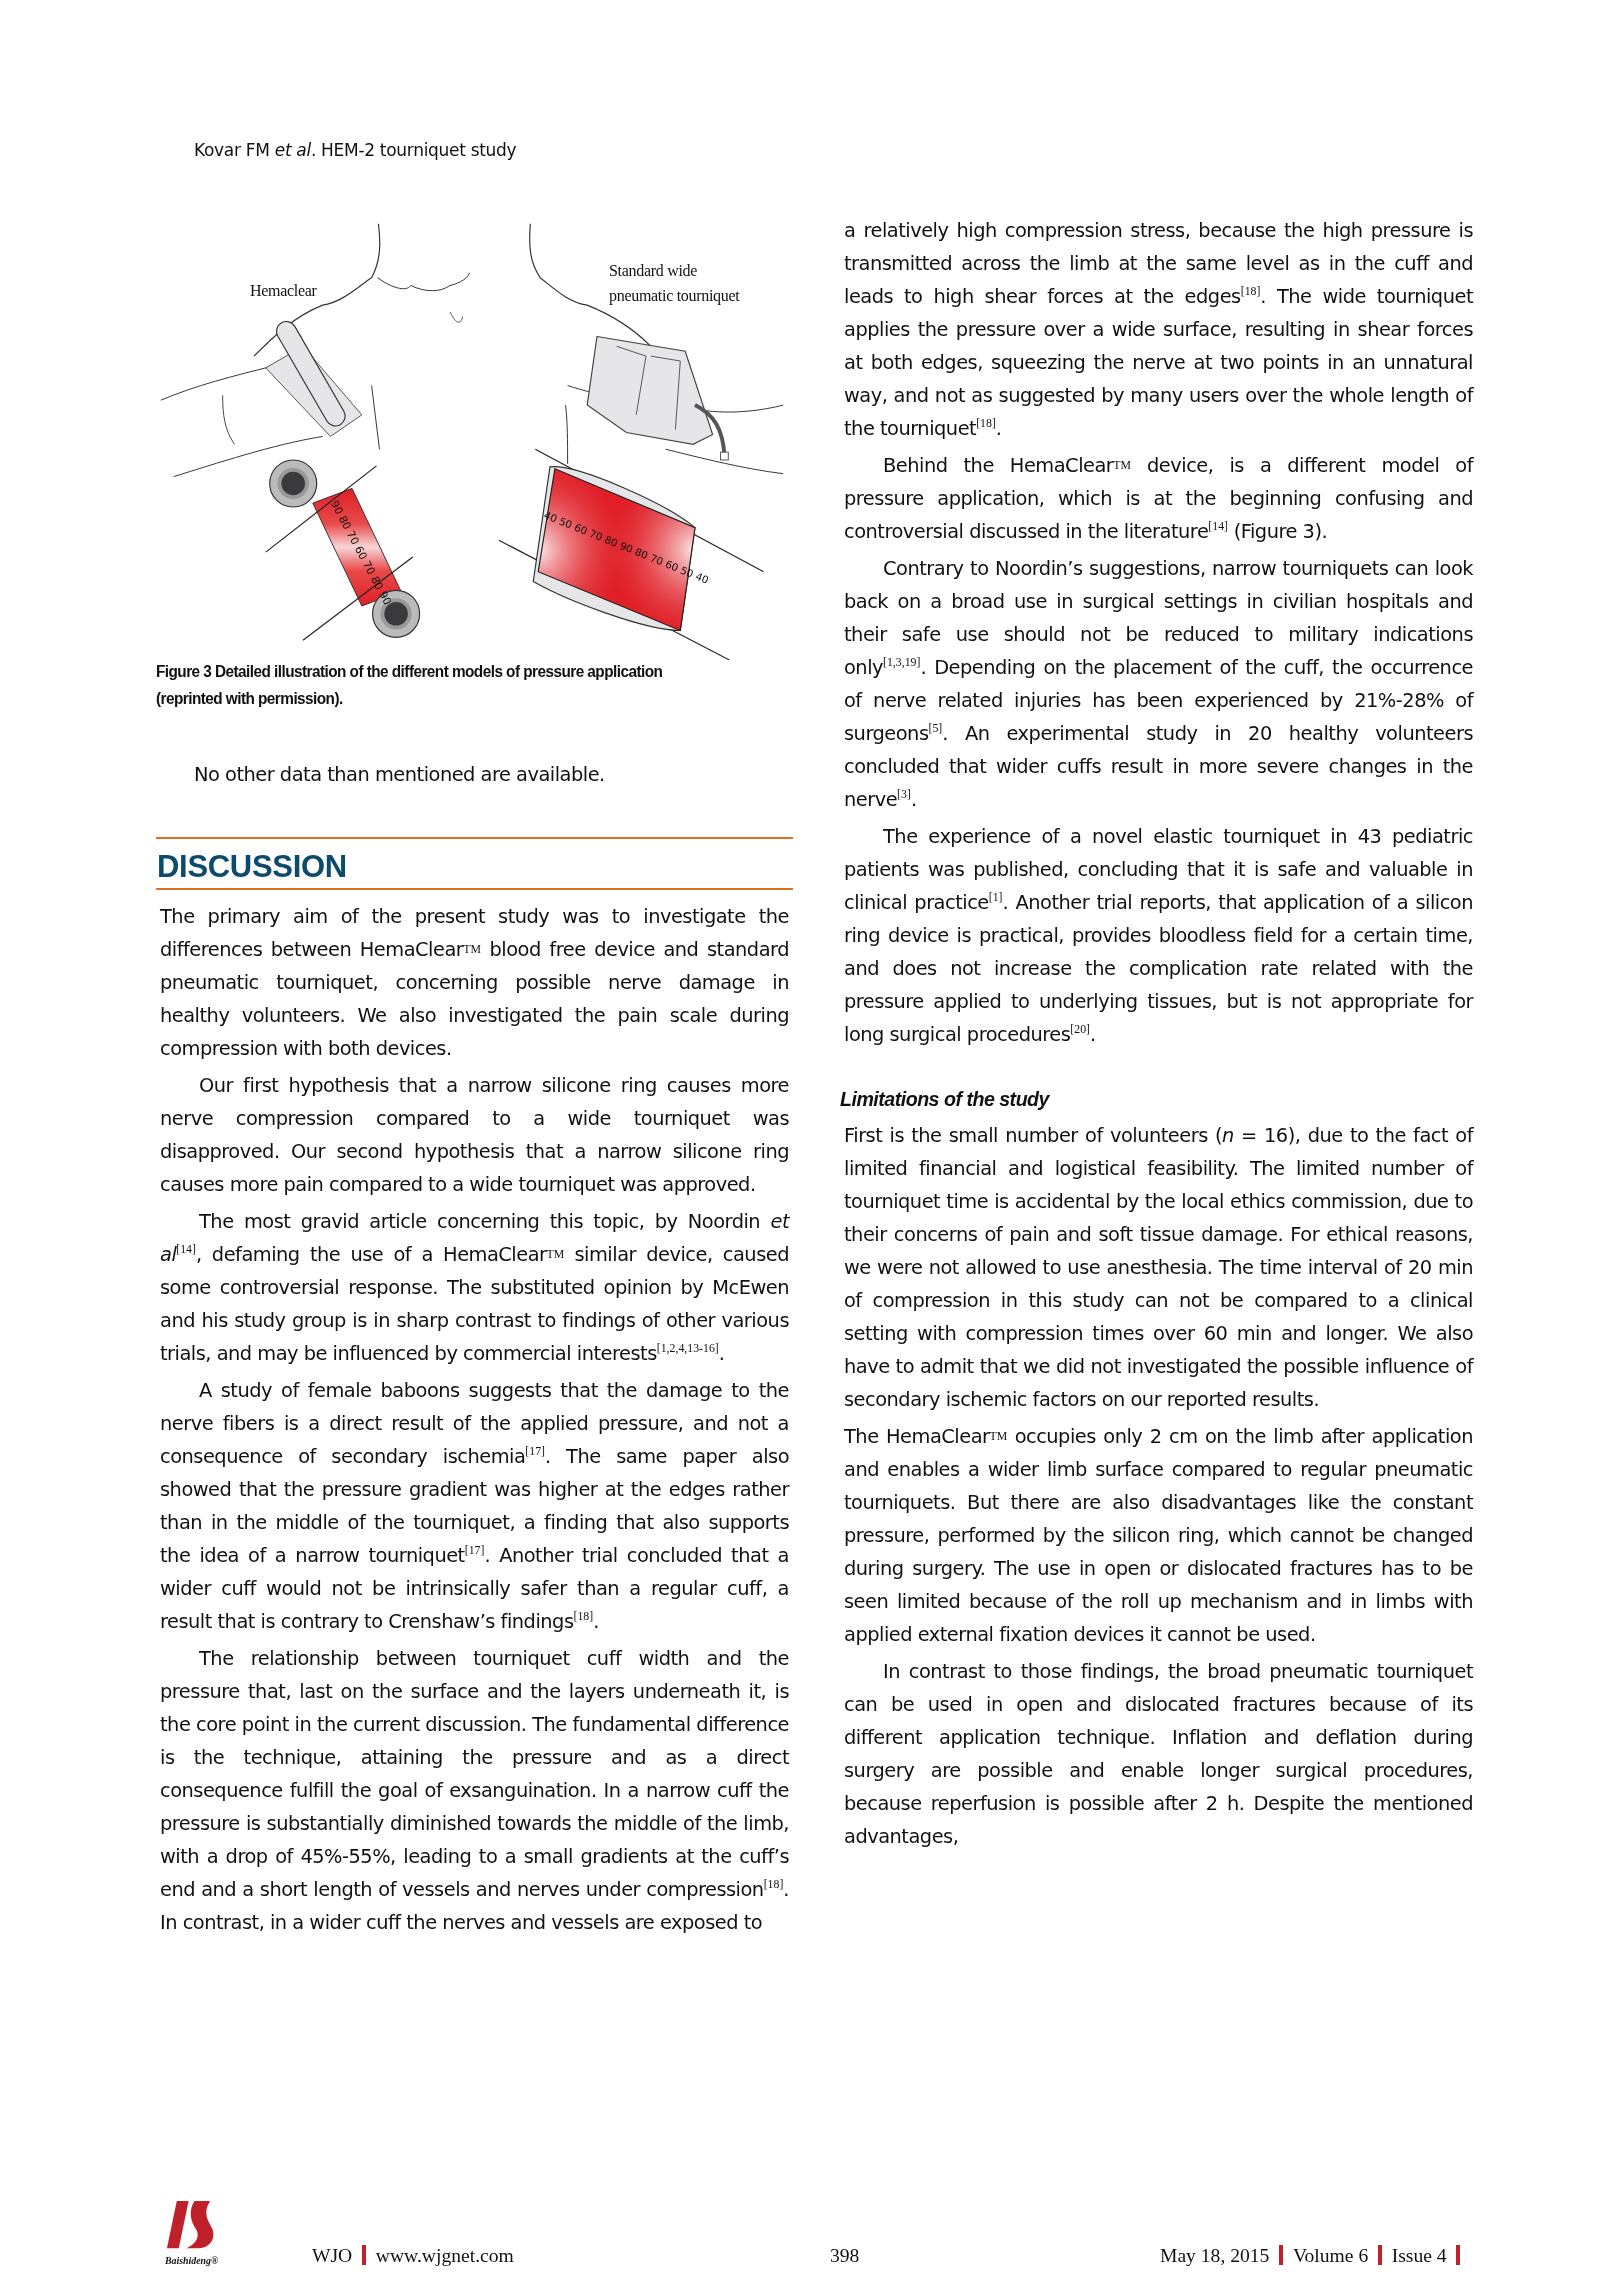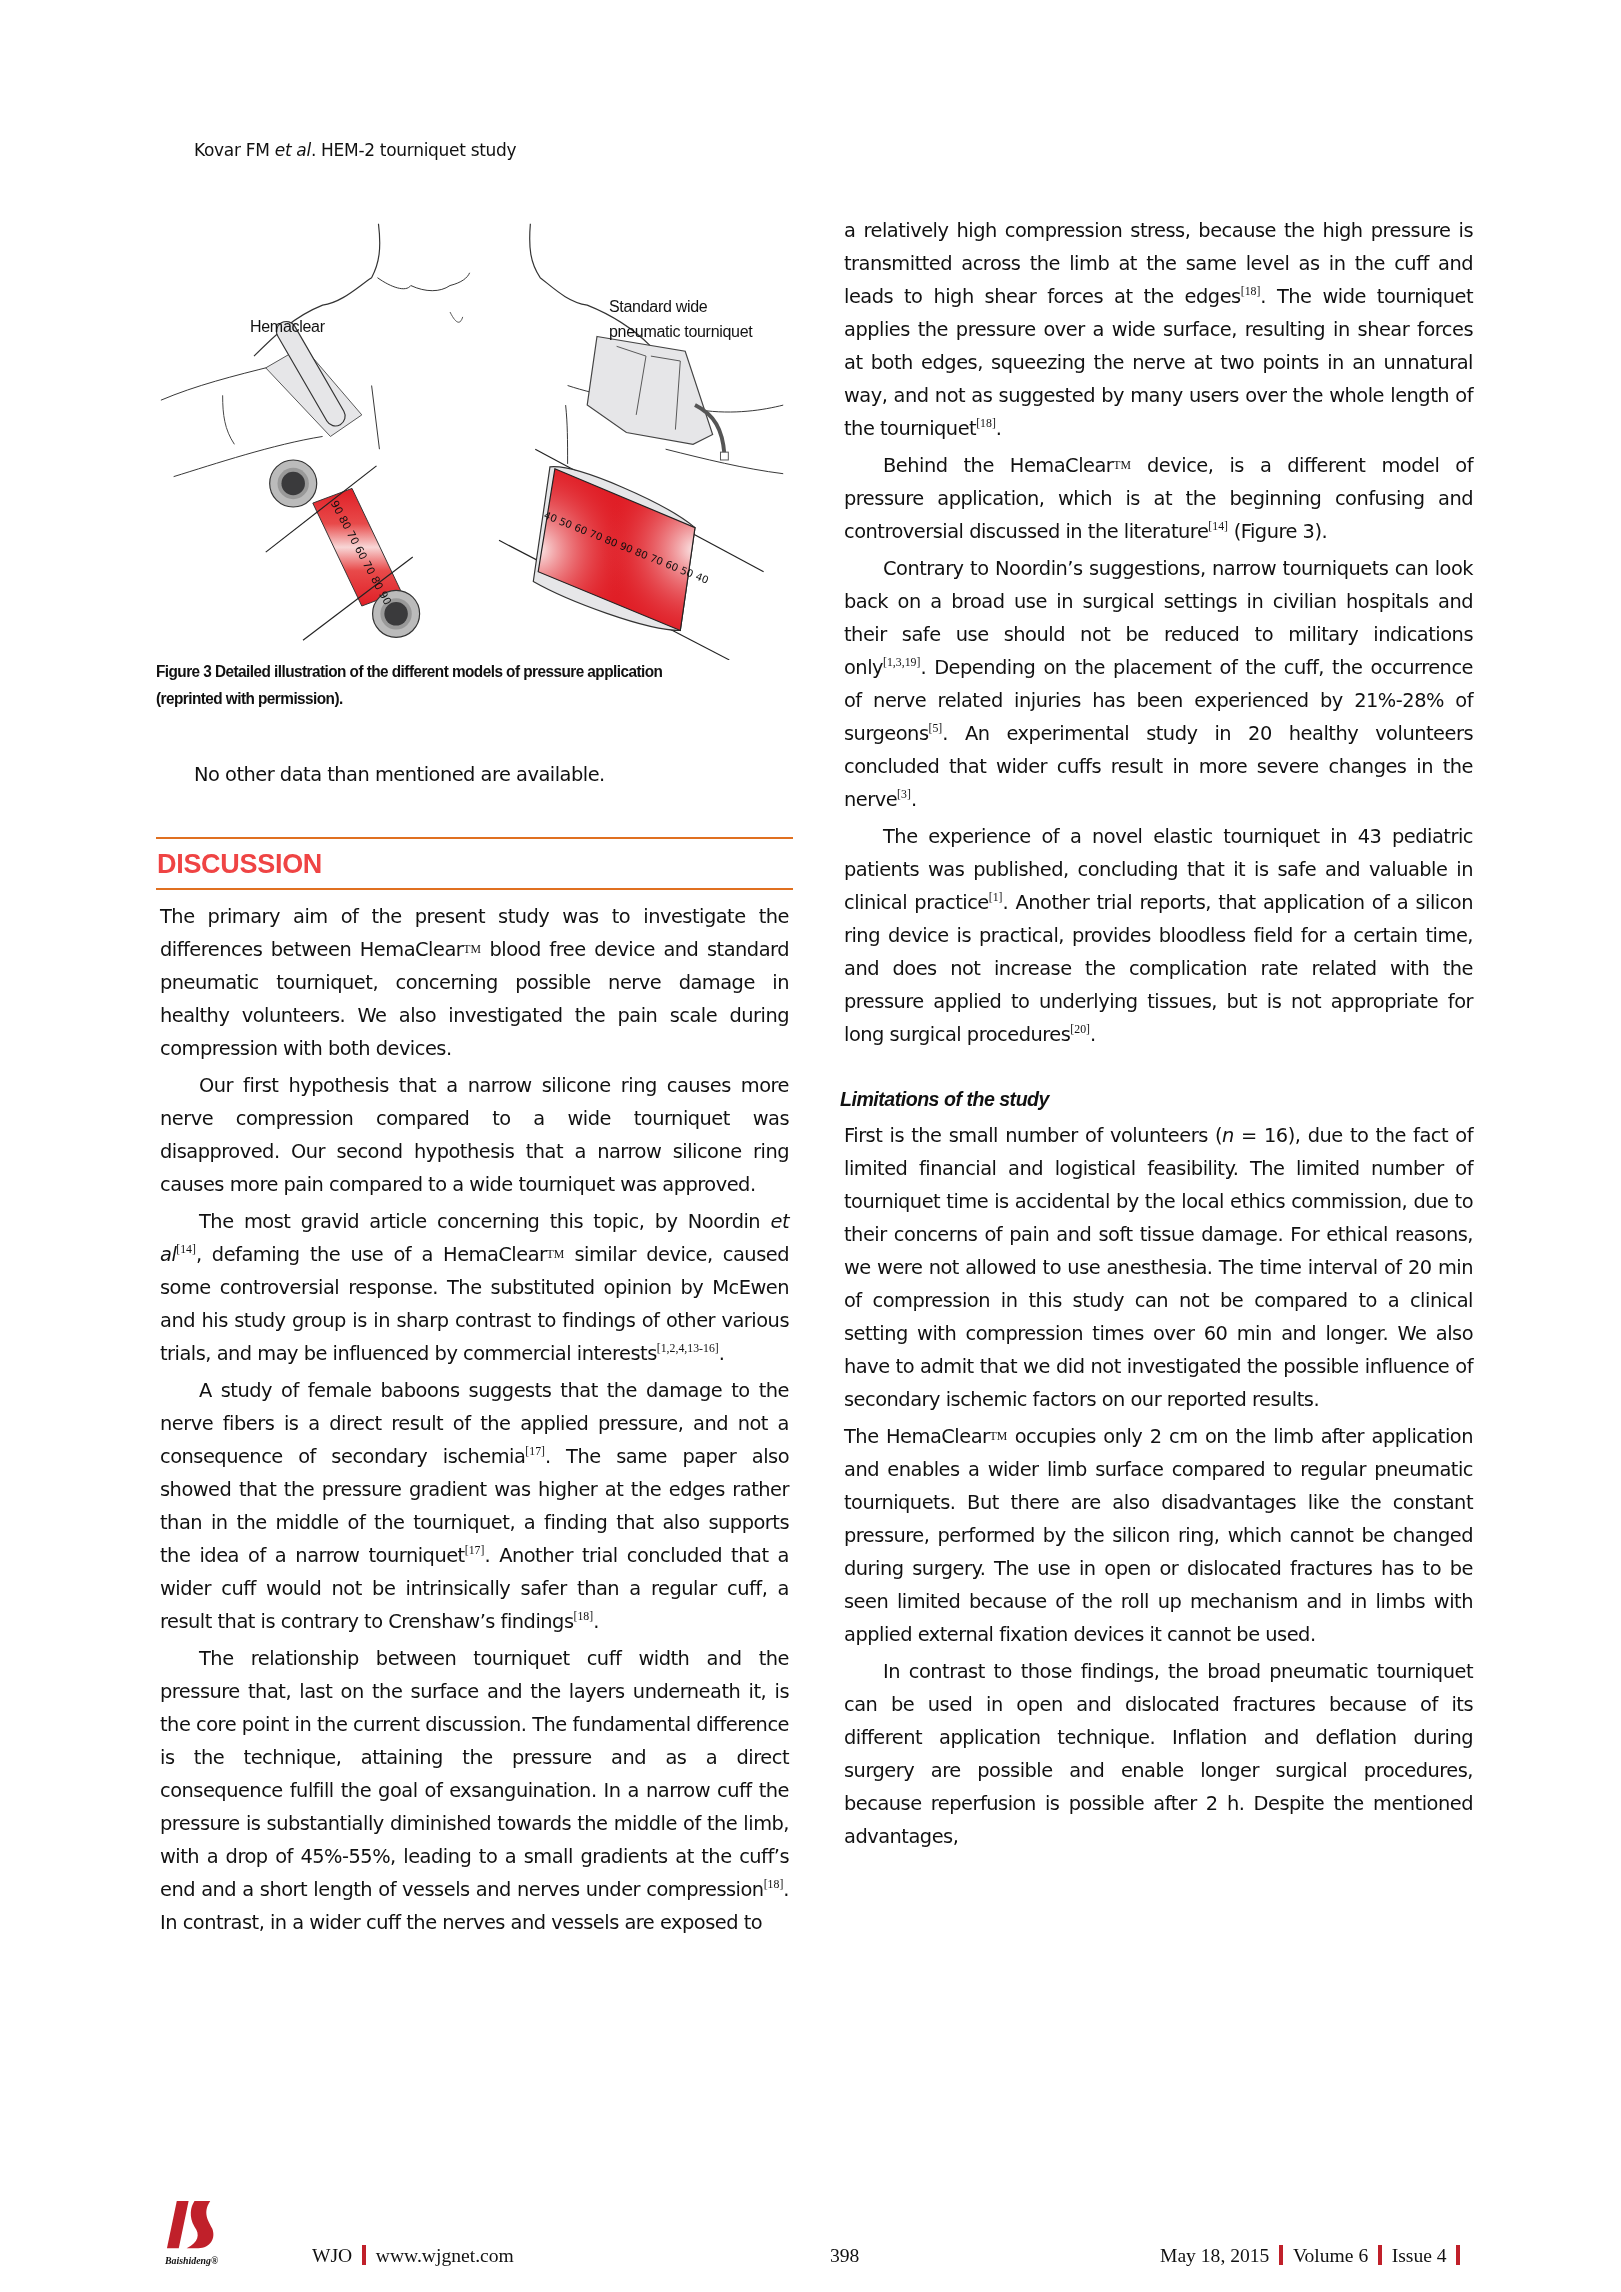--- a/index.html
+++ b/index.html
@@ -1,33 +1,33 @@
 <!DOCTYPE html>
 <html><head>
 <meta charset="utf-8">
 <style>
   html, body { margin: 0; padding: 0; background: #ffffff; }
   body { width: 1621px; height: 2293px; position: relative; overflow: hidden; color: #111; }
   .running-head { position: absolute; left: 194px; top: 140px; font-family: "DejaVu Sans", sans-serif; font-size: 17px; letter-spacing: -0.3px; color: #111; }
   .running-head i { font-style: italic; }
 
   .figure { position: absolute; left: 156px; top: 209px; width: 637px; height: 451px; }
-  .fig-label { position: absolute; font-family: Liberation Sans, sans-serif; font-size: 16px; color: #111; letter-spacing: -0.3px; line-height: 25.5px; margin-top: 36px; }
+  .fig-label { position: absolute; font-family: Liberation Serif, serif; font-size: 16px; color: #111; letter-spacing: -0.3px; line-height: 25.5px; }
   .caption { position: absolute; left: 156px; top: 659px; width: 637px; font-family: "Liberation Sans", sans-serif; font-weight: bold; font-size: 16.7px; line-height: 26.5px; letter-spacing: -0.6px; transform: scaleX(0.92); transform-origin: left top; white-space: nowrap; }
 
   .body-text { font-family: "DejaVu Sans", sans-serif; font-size: 19.4px; line-height: 33px; text-align: justify; letter-spacing: -0.5px; color: #111; }
   .body-text p { margin: 4px; }
   .body-text p.indent { text-indent: 39px; }
   .body-text sup { font-family: "Liberation Serif", serif; font-size: 11.8px; line-height: 0; vertical-align: 7.8px; letter-spacing: 0; }
   .tm { font-size: 11.8px; vertical-align: 2.9px; letter-spacing: 0; font-family: "Liberation Serif", serif; }
 
   .no-data { position: absolute; left: 194px; top: 763px; font-family: "DejaVu Sans", sans-serif; font-size: 19.4px; letter-spacing: -0.5px; }
 
   .rule { position: absolute; left: 156px; width: 637px; height: 2px; background: #e07020; }
-  .section-title { position: absolute; left: 157px; top: 849px; font-family: "Liberation Sans", sans-serif; font-weight: bold; font-size: 27px; letter-spacing: -0.3px; color: #ef4444; }
+  .section-title { position: absolute; left: 157px; top: 849px; font-family: "Liberation Sans", sans-serif; font-weight: bold; font-size: 31px; letter-spacing: -0.3px; color: #0c4a6e; }
 
   .left-body { position: absolute; left: 156px; top: 896px; width: 637px; }
   .right-body { position: absolute; left: 840px; top: 210px; width: 637px; }
 
   .subhead { font-family: "Liberation Sans", sans-serif; font-weight: bold; font-style: italic; font-size: 19.6px; line-height: 32px; letter-spacing: -0.5px; margin-top: 32px; }
   .logo { position: absolute; left: 165px; top: 2199px; width: 59px; height: 71px; }
   .footer-text { position: absolute; top: 2245px; font-family: "Liberation Serif", serif; font-size: 19.6px; color: #111; white-space: nowrap; margin-left: 38px; }
   .bar { display: inline-block; width: 3.9px; height: 19.6px; background: #c0202a; vertical-align: -2.9px; margin: 0 9.8px; }
 </style>
 </head>

